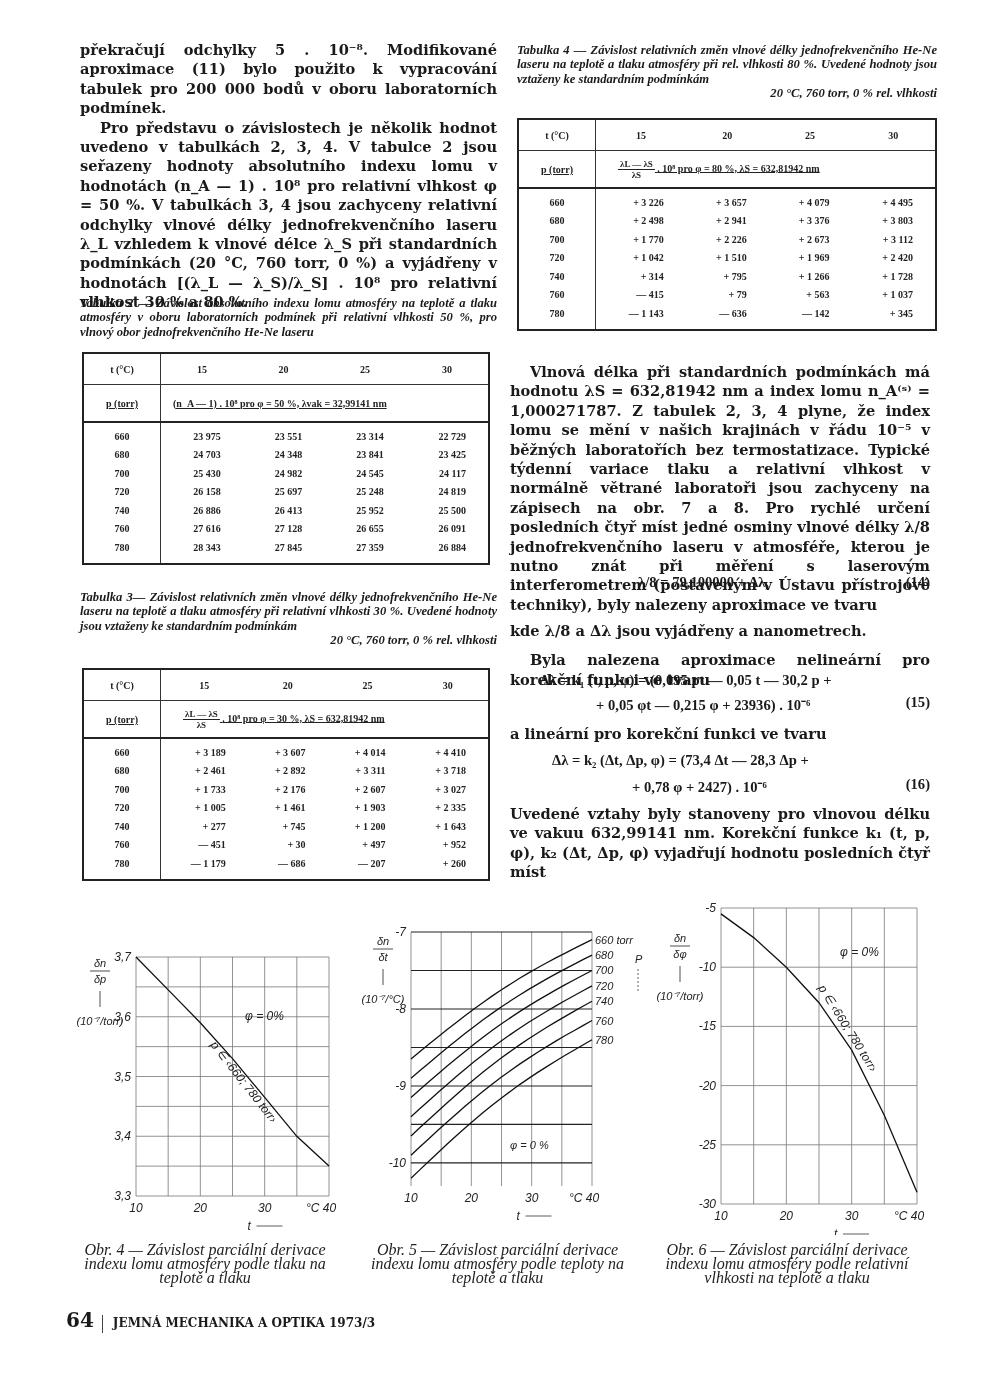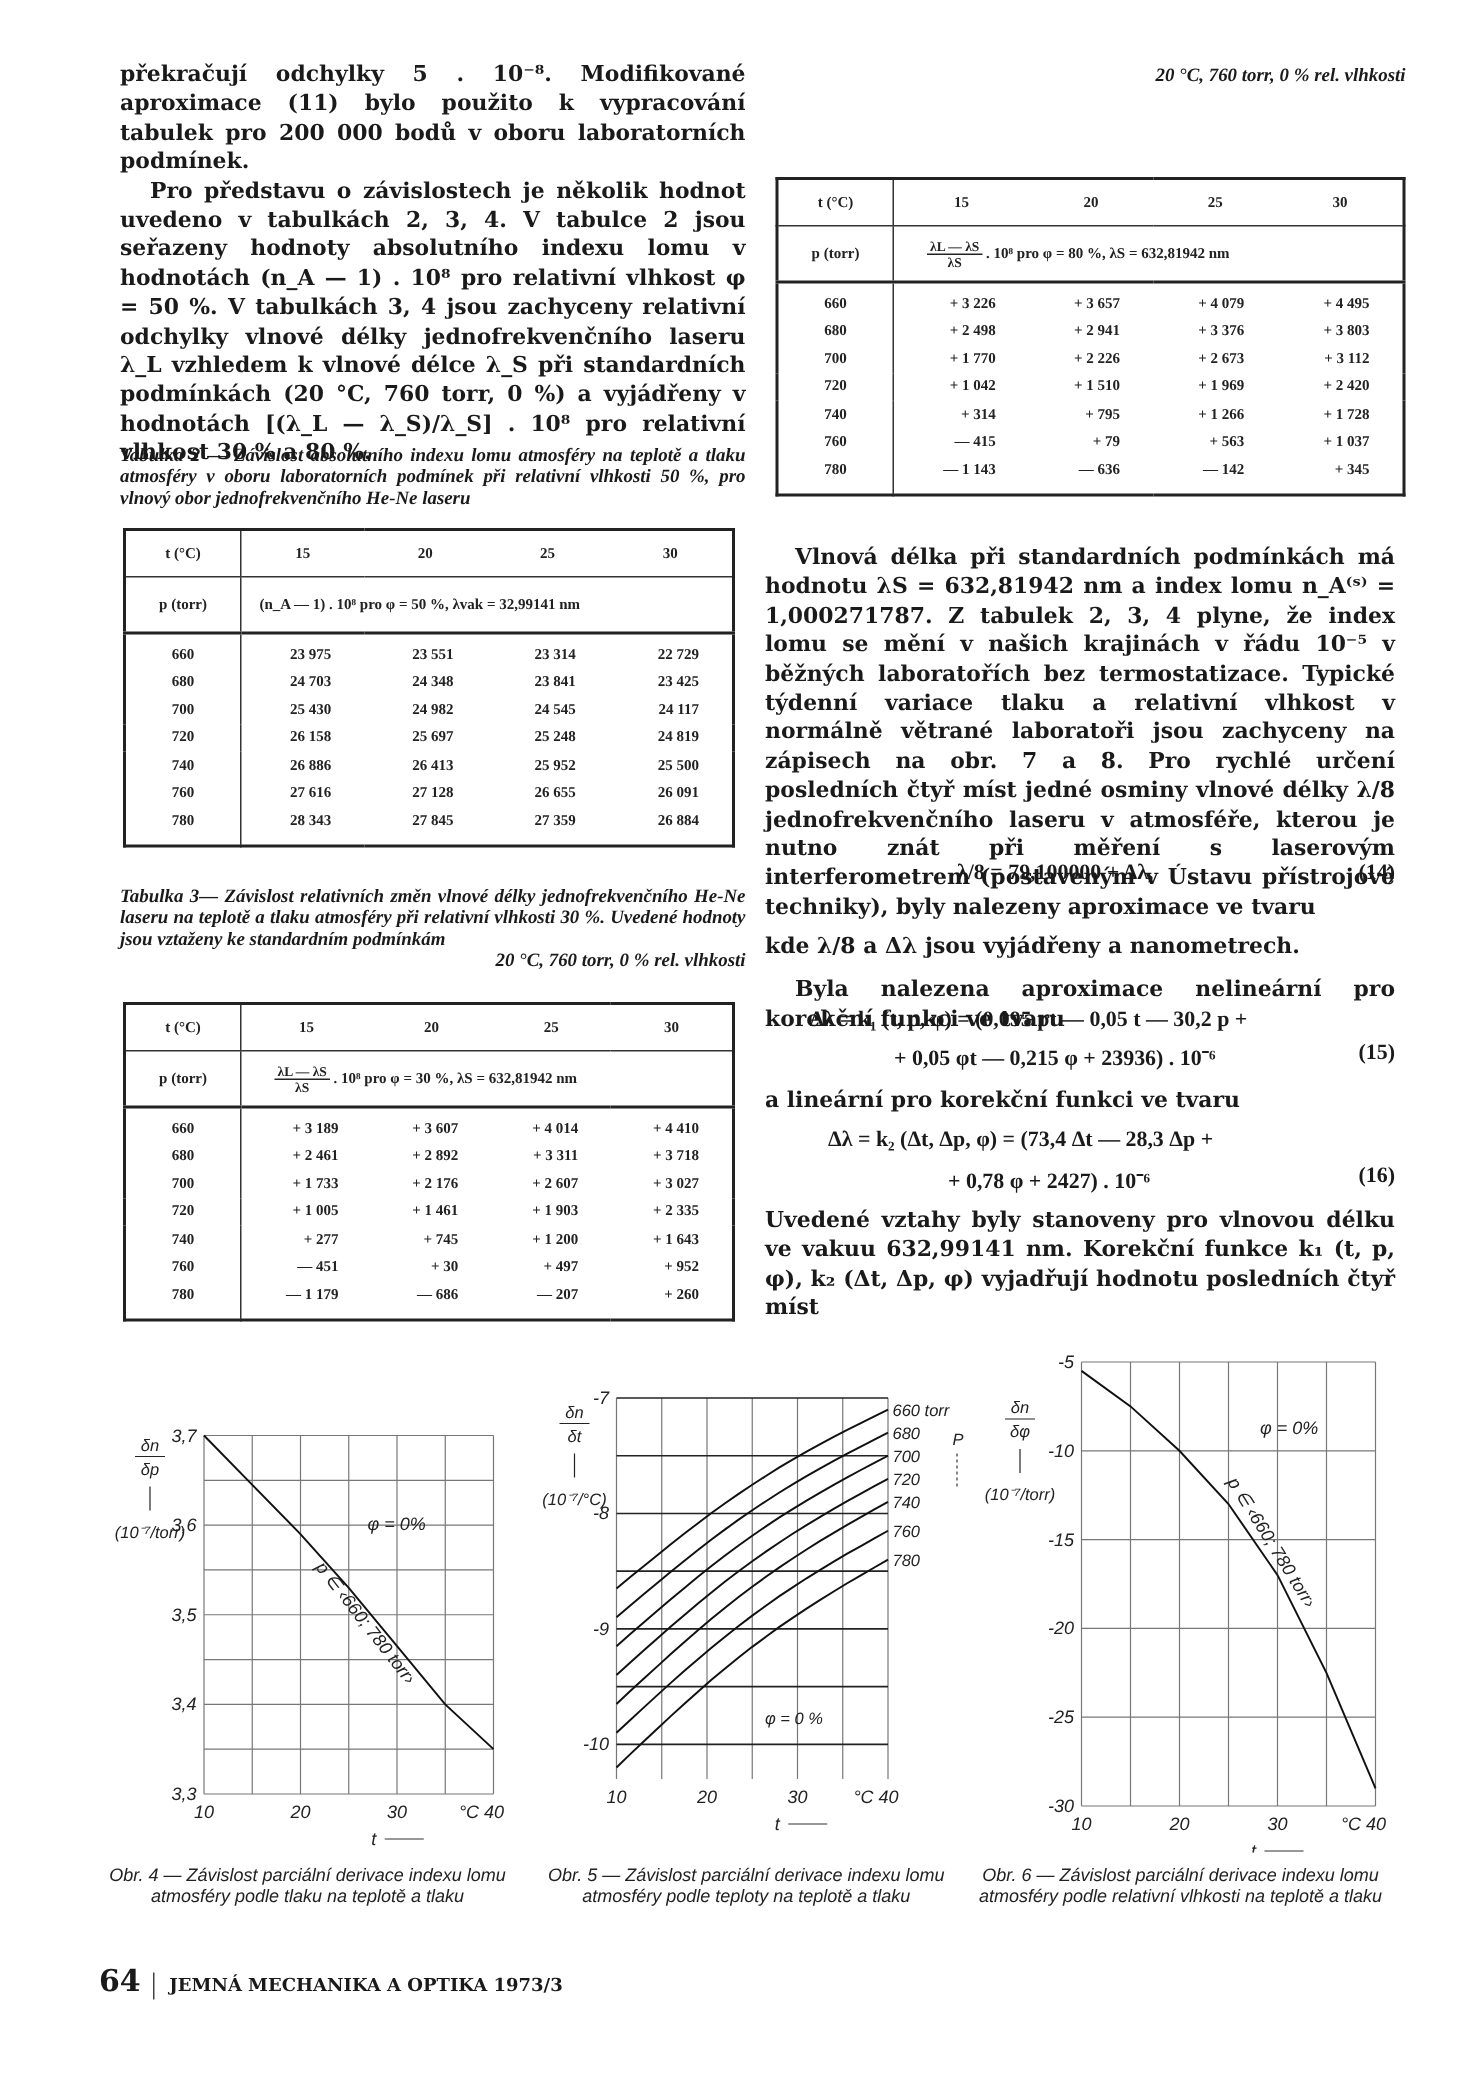--- a/index.html
+++ b/index.html
@@ -8,30 +8,30 @@
   .col{position:absolute;}
   .para{font-size:14.6px;line-height:19.4px;font-weight:bold;text-align:justify;margin:0;}
   .para.indent{text-indent:20px;}
   .caption{font-family:"Liberation Serif",serif;font-style:italic;font-weight:bold;font-size:12.6px;line-height:14.4px;text-align:justify;margin:0;}
   .caption .center{display:block;text-align:right;}
   table.dt{border-collapse:collapse;position:absolute;font-family:"Liberation Serif",serif;font-weight:bold;font-size:10px;color:#222;}
   table.dt{border:2px solid #222;}
   table.dt td{padding:0;text-align:center;height:18.5px;}
   table.dt td.pcol{width:76px;border-right:1.5px solid #333;}
   table.dt tr.h1 td{height:30px;border-bottom:1px solid #333;}
-  table.dt tr.h2 td{height:36px;border-bottom:2px solid #222;}
+  table.dt tr.h2 td{height:36px;border-bottom:2px solid #222;text-decoration:underline;}
   table.dt tr.first td{padding-top:4px;}
   table.dt tr.last td{padding-bottom:6px;}
   table.dt td.num{text-align:right;padding-right:22px;}
   .frac{display:inline-block;vertical-align:middle;text-align:center;font-size:9px;line-height:10px;}
   .frac .n{display:block;border-bottom:1px solid #222;padding:0 2px;}
   .frac .d{display:block;}
   .eq{font-size:14.6px;font-weight:bold;position:absolute;font-family:"Liberation Serif",serif;}
   .eqnum{position:absolute;right:0;}
-  .figcap{position:absolute;font-family:Liberation Sans, sans-serif;font-style:italic;font-size:12px;line-height:14px;text-align:center;color:#222;}
+  .figcap{position:absolute;font-family:Liberation Serif, serif;font-style:italic;font-size:16px;line-height:14px;text-align:center;color:#222;}
   .footer{position:absolute;left:66px;top:1308px;font-size:12px;font-weight:bold;font-family:"DejaVu Serif",serif;}
   .footer .pg{font-size:20px;margin-right:8px;}
   .footer .bar{display:inline-block;width:1px;height:18px;background:#444;vertical-align:middle;margin-right:10px;}
   svg text{font-family:"Liberation Sans",sans-serif;font-style:italic;fill:#222;}
 </style>
 </head>
 <body>
 
 <div class="col" style="left:80px;top:40px;width:417px;">
   <p class="para">překračují odchylky 5 . 10⁻⁸. Modifikované aproximace (11) bylo použito k vypracování tabulek pro 200 000 bodů v oboru laboratorních podmínek.</p>
@@ -174,21 +174,21 @@
         <td class="pcol">780</td>
         <td class="num">— 1 179</td>
         <td class="num">— 686</td>
         <td class="num">— 207</td>
         <td class="num">+ 260</td>
       </tr>
     </tbody>
 </table>
 
 <div class="col" style="left:517px;top:43px;width:420px;">
-  <p class="caption"><span class="center">20 °C, 760 torr, 0 % rel. vlhkosti</span></p>
+  <p class="caption"><span>Tabulka 4 — Závislost relativních změn vlnové délky jednofrekvenčního He-Ne laseru na teplotě a tlaku atmosféry při rel. vlhkosti 80 %. Uvedené hodnoty jsou vztaženy ke standardním podmínkám</span><span class="center">20 °C, 760 torr, 0 % rel. vlhkosti</span></p>
 </div>
 <table class="dt" id="t4" style="left:517px;top:118px;width:420px;">
   <tbody>
       <tr class="h1">
         <td class="pcol">t (°C)</td>
     <td>15</td>
     <td>20</td>
     <td>25</td>
     <td>30</td>
       </tr>

